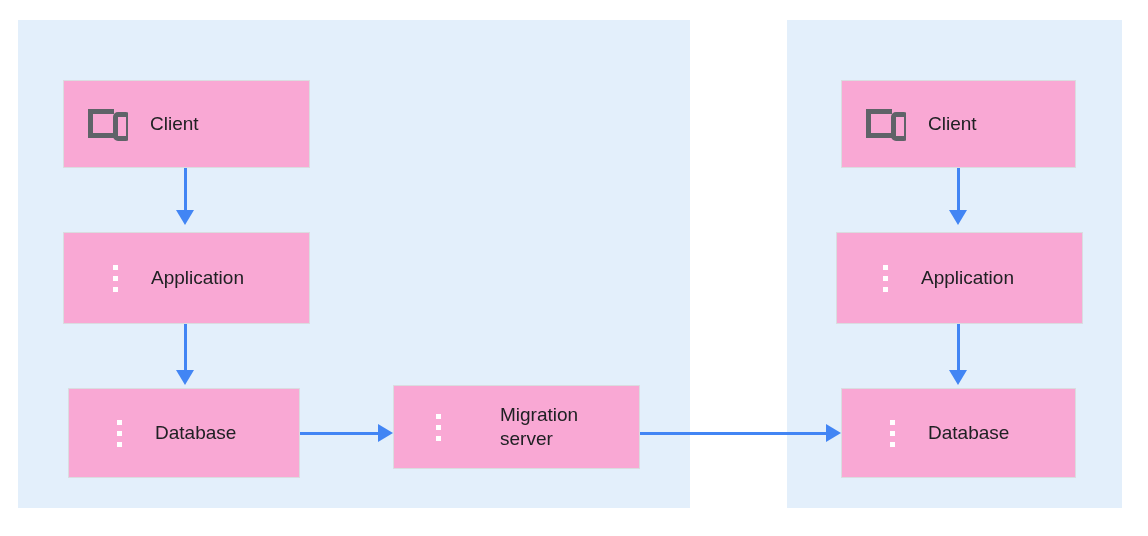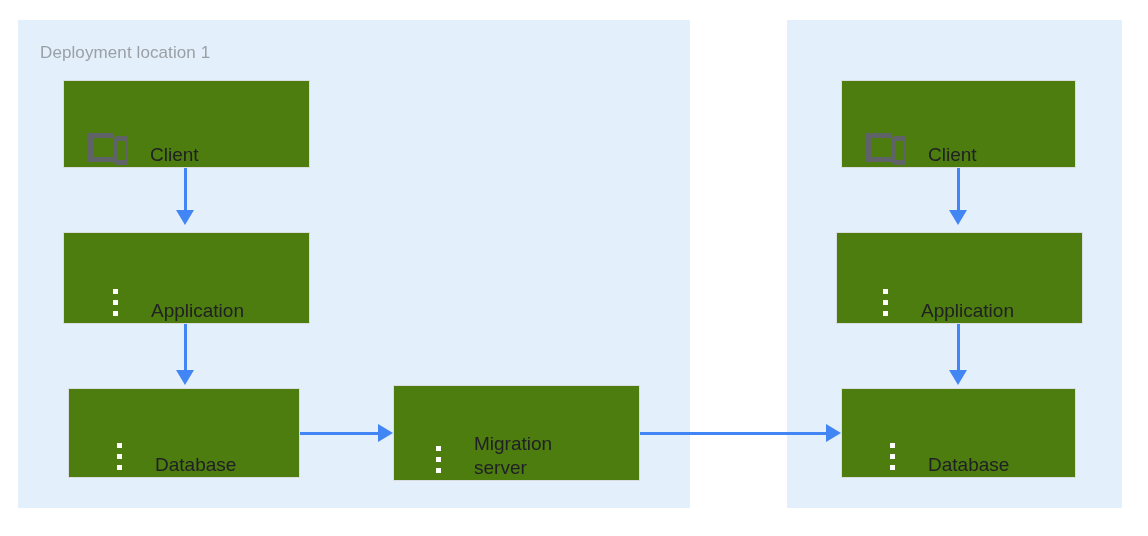--- a/index.html
+++ b/index.html
@@ -4,22 +4,22 @@
 <style>
   html,body{margin:0;padding:0;background:#fff;}
   body{width:1148px;height:536px;overflow:hidden;
        font-family:"Liberation Sans","DejaVu Sans",sans-serif;}
   #stage{position:relative;width:1148px;height:536px;background:#fff;}
 
   .zone{position:absolute;background:#e3effb;}
   .zone-label{position:absolute;color:#9aa0a6;font-size:17px;line-height:20px;
               letter-spacing:.1px;white-space:nowrap;}
 
-  .node{position:absolute;background:#4d7c0f;border:1px solid #dadce0;
-        box-sizing:border-box;display:flex;align-items:flex-end;}
+  .node{position:absolute;background:#f9a8d4;border:1px solid #dadce0;
+        box-sizing:border-box;display:flex;align-items:center;}
   .node .ico{flex:0 0 auto;display:flex;align-items:center;justify-content:center;}
   .node .lbl{color:#202124;font-size:19px;line-height:24px;white-space:pre-line;}
 
   
   .srv{width:38px;height:42px;display:flex;flex-direction:column;justify-content:space-between;}
   .srv .bar{position:relative;height:11px;background:#5f6368;border-radius:1px;}
   .srv .bar::before{content:"";position:absolute;left:3px;top:3px;width:5px;height:5px;background:#fff;}
 
   
   .cli{width:44px;height:38px;}
@@ -31,21 +31,20 @@
   .arrow.right{border-top:9px solid transparent;border-bottom:9px solid transparent;border-left:15px solid #4285f4;}
 </style>
 </head>
 <body>
 
 <div id="stage">
 
   <div class="zone" style="left:18px;top:20px;width:672px;height:488px;"></div>
   <div class="zone" style="left:787px;top:20px;width:335px;height:488px;"></div>
 
-  <div class="zone-label" style="left:40px;top:43px;">Deployment location 1</div>
 
   <div class="conn" style="left:184px;top:168px;width:3px;height:44px;"></div>
   <div class="arrow down" style="left:176px;top:210px;"></div>
 
   <div class="conn" style="left:184px;top:324px;width:3px;height:48px;"></div>
   <div class="arrow down" style="left:176px;top:370px;"></div>
 
   <div class="conn" style="left:300px;top:432px;height:3px;width:80px;"></div>
   <div class="arrow right" style="left:378px;top:424px;"></div>
 
@@ -80,21 +79,21 @@
 
   <div class="node" style="left:68px;top:388px;width:232px;height:90px;padding-left:26px;">
     <span class="ico srv">
       <span class="bar"></span>
       <span class="bar"></span>
       <span class="bar"></span>
     </span>
     <span class="lbl" style="margin-left:22px;">Database</span>
   </div>
 
-  <div class="node" style="left:393px;top:385px;width:247px;height:96px;padding-left:20px;">
+  <div class="node" style="left:393px;top:385px;width:247px;height:84px;padding-left:20px;gap:26px;">
     <span class="ico srv">
       <span class="bar"></span>
       <span class="bar"></span>
       <span class="bar"></span>
     </span>
     <span class="lbl" style="margin-left:22px;">Migration
 server</span>
   </div>
 
   <div class="node" style="left:841px;top:80px;width:235px;height:88px;padding-left:20px;">

